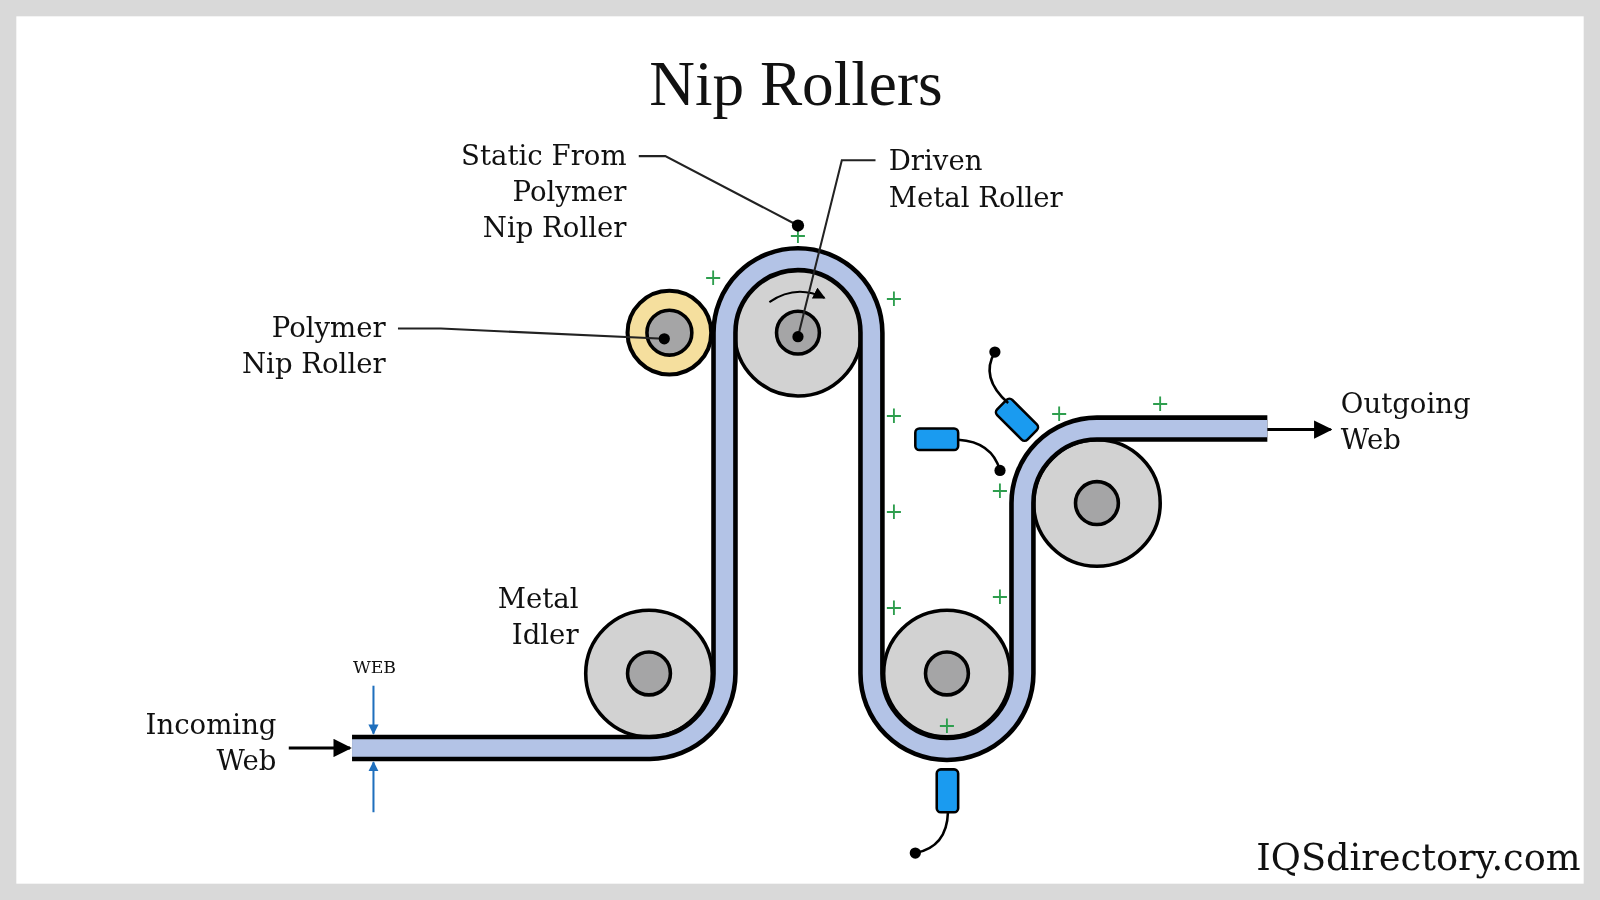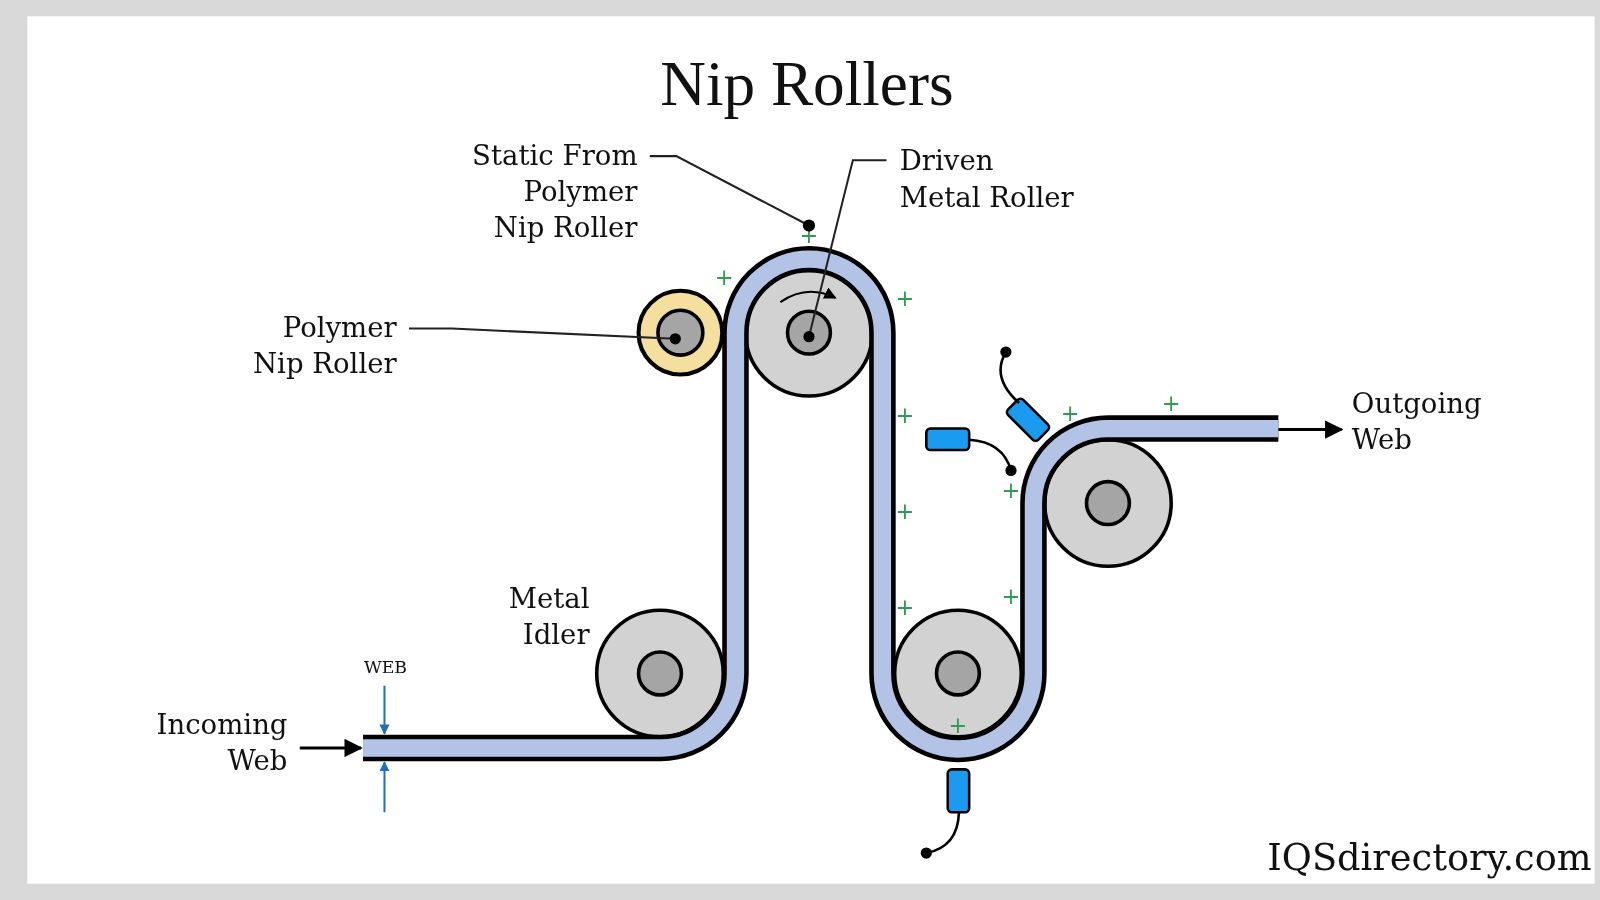--- a/index.html
+++ b/index.html
@@ -1,21 +1,21 @@
 <!DOCTYPE html>
 <html><head>
 <meta charset="utf-8">
 <style>
   html, body { margin: 0; padding: 0; }
   body {
     width: 1600px; height: 900px; overflow: hidden;
     background: #d9d9d9;
     font-family: "DejaVu Serif", "Liberation Serif", serif;
   }
-  #stage { position: absolute; left: 0; top: 0; width: 1496px; height: 900px; margin-left: 11px; }
+  #stage { position: absolute; left: 0; top: 0; width: 1496px; height: 900px; }
   svg text { font-family: "DejaVu Serif", "Liberation Serif", serif; fill: #111; }
   .title { font-family: "Liberation Serif", "DejaVu Serif", serif; font-size: 62px; }
   .lbl { font-size: 27px; }
   .small { font-size: 17px; }
   .brand { font-size: 36px; }
 </style>
 </head>
 <body>
 
 <div id="stage">

